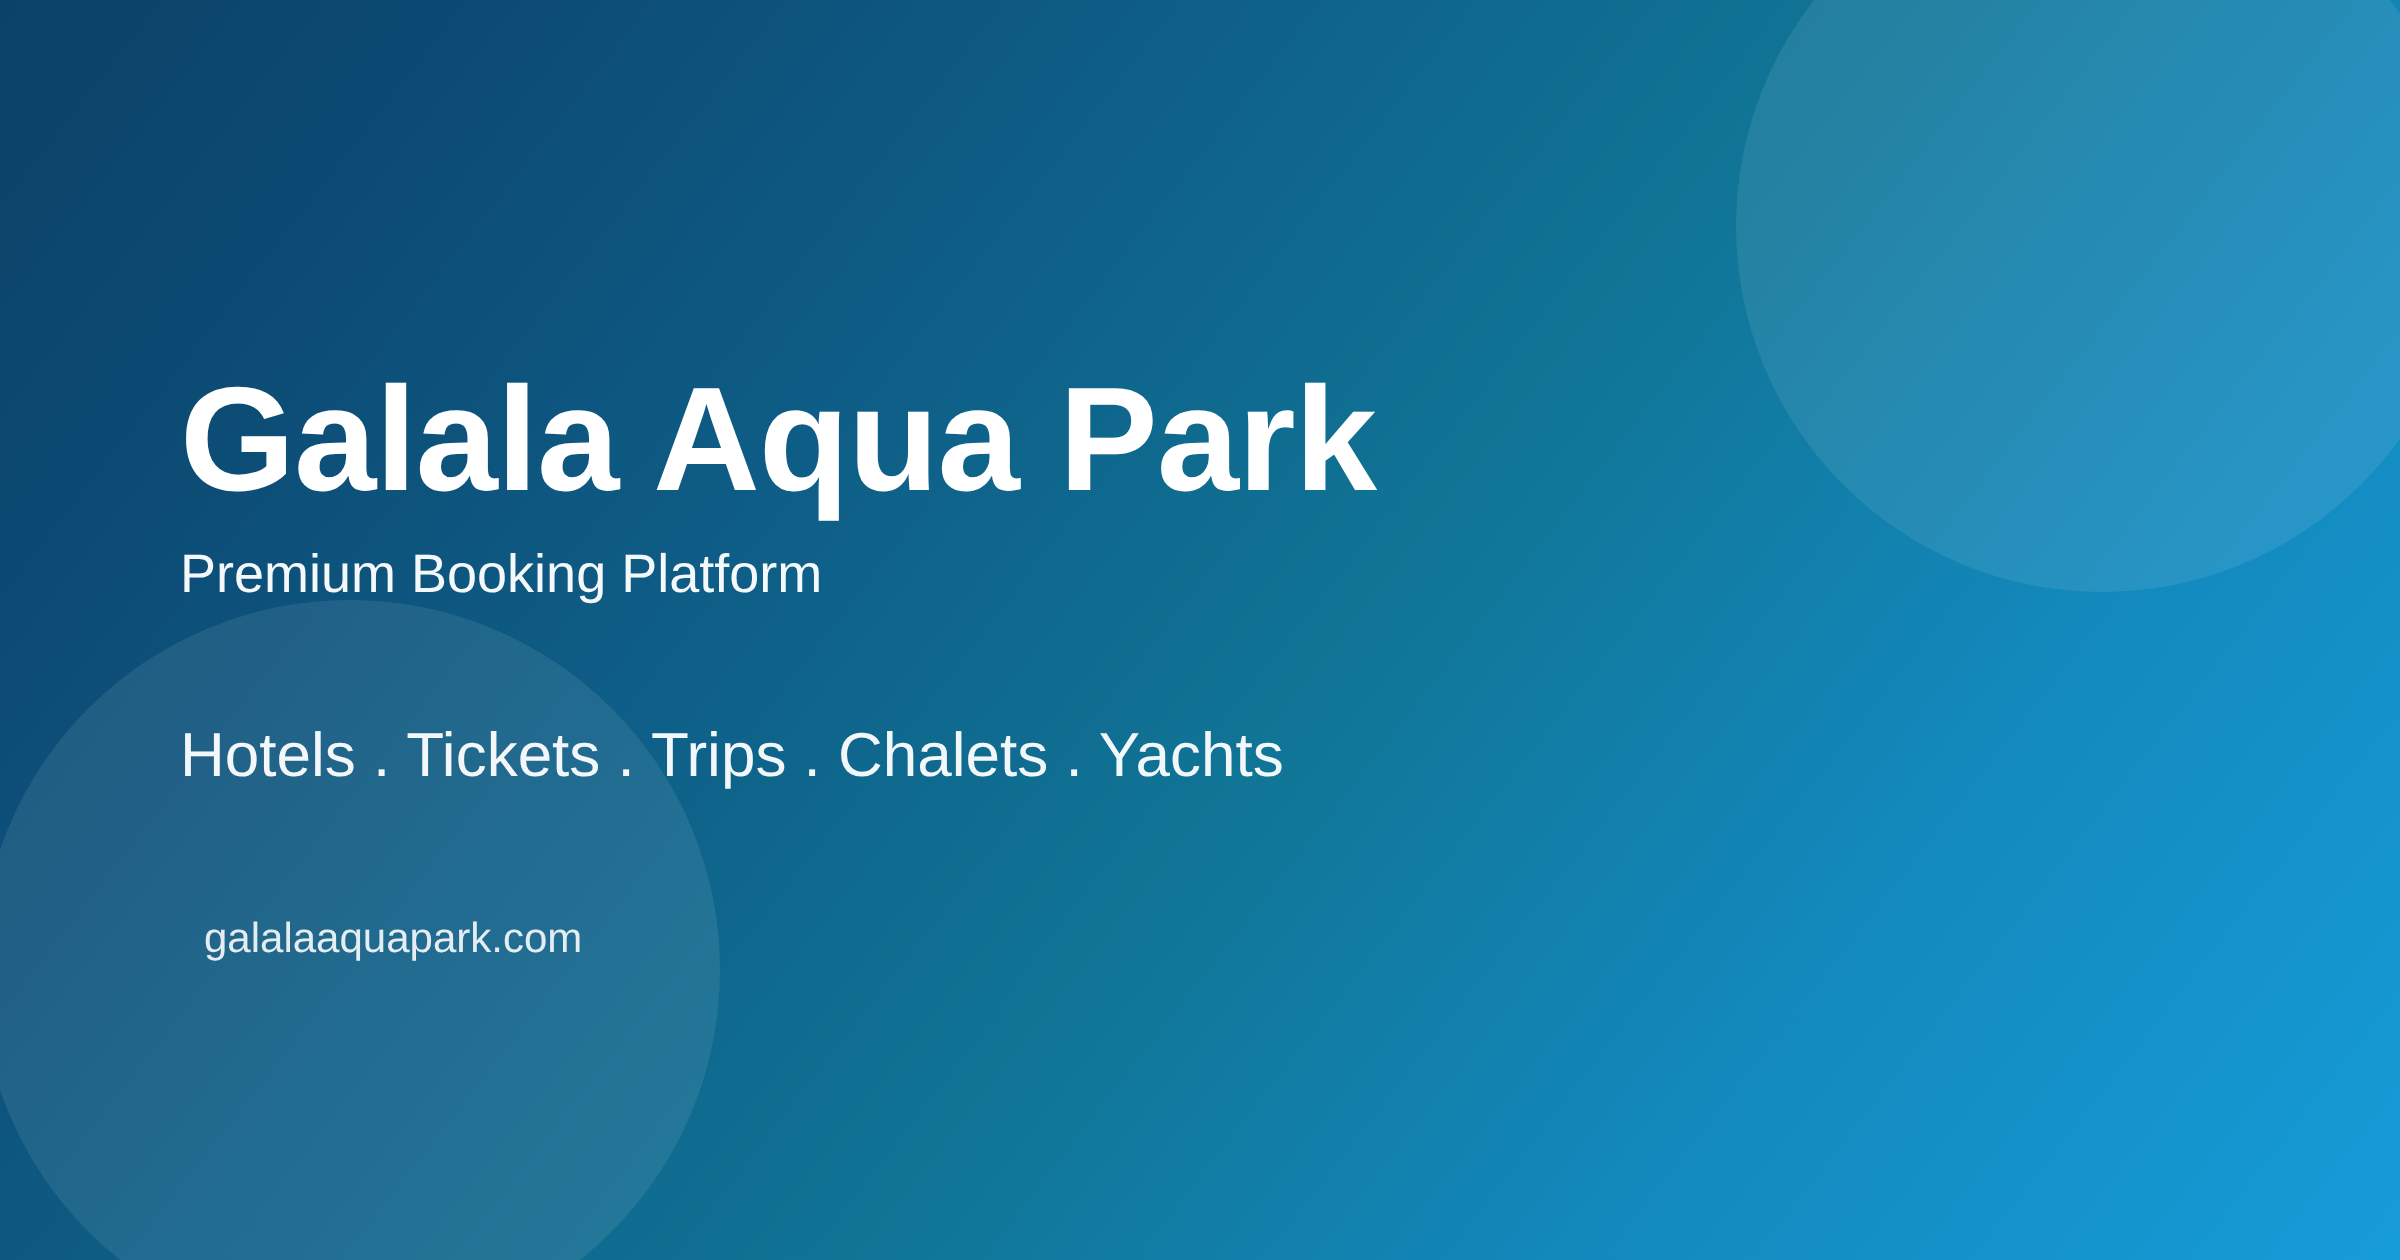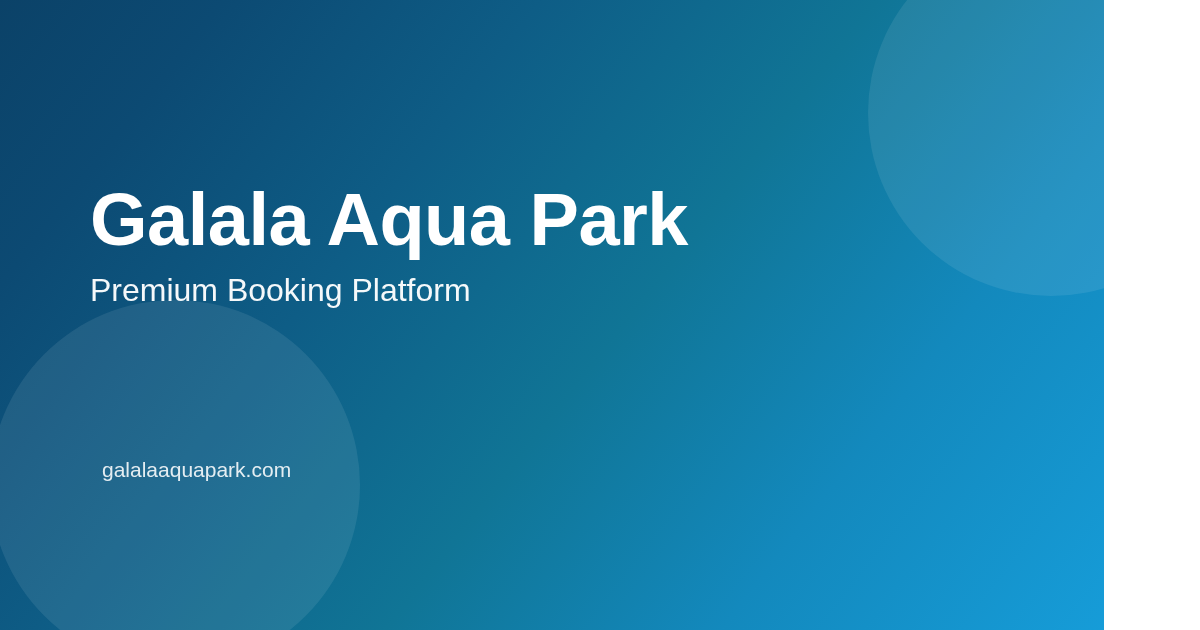--- a/index.html
+++ b/index.html
@@ -3,21 +3,21 @@
 <meta charset="utf-8">
 <title>Galala Aqua Park</title>
 <style>
   html, body {
     margin: 0;
     padding: 0;
     background: #ffffff;
   }
   #og-card {
     position: relative;
-    width: 1104px;
+    width: 1200px;
     height: 630px;
     overflow: hidden;
     font-family: "Liberation Sans", "DejaVu Sans", sans-serif;
     text-decoration: underline;
     -webkit-font-smoothing: antialiased;
   }
   .bg-gradient {
     position: absolute;
     inset: 0;
     background: linear-gradient(128deg, #0b4268 0%, #0c4a73 14%, #0e5d86 34%, #107596 55%, #1389bd 76%, #169cd8 100%);
@@ -62,21 +62,21 @@
     color: #ffffff;
     letter-spacing: -0.5px;
     white-space: nowrap;
   }
   .subtitle {
     margin: 0;
     padding: 0;
     position: absolute;
     top: 274px;
     left: 0;
-    font-size: 32px;
+    font-size: 27px;
     line-height: 1;
     font-weight: 400;
     color: rgba(255, 255, 255, 0.96);
     letter-spacing: 0px;
     white-space: nowrap;
   }
   .services {
     margin: 0;
     padding: 0;
     position: absolute;
@@ -110,17 +110,18 @@
 
   <div class="deco-circle circle-top-right"></div>
   <div class="deco-circle circle-bottom-left"></div>
 
   <div class="content">
 
     <h1 class="title">Galala Aqua Park</h1>
 
     <h2 class="subtitle">Premium Booking Platform</h2>
 
+    <p class="services">Hotels . Tickets . Trips . Chalets . Yachts</p>
 
     <p class="url">galalaaquapark.com</p>
 
   </div>
 </div>
 
 </body></html>

